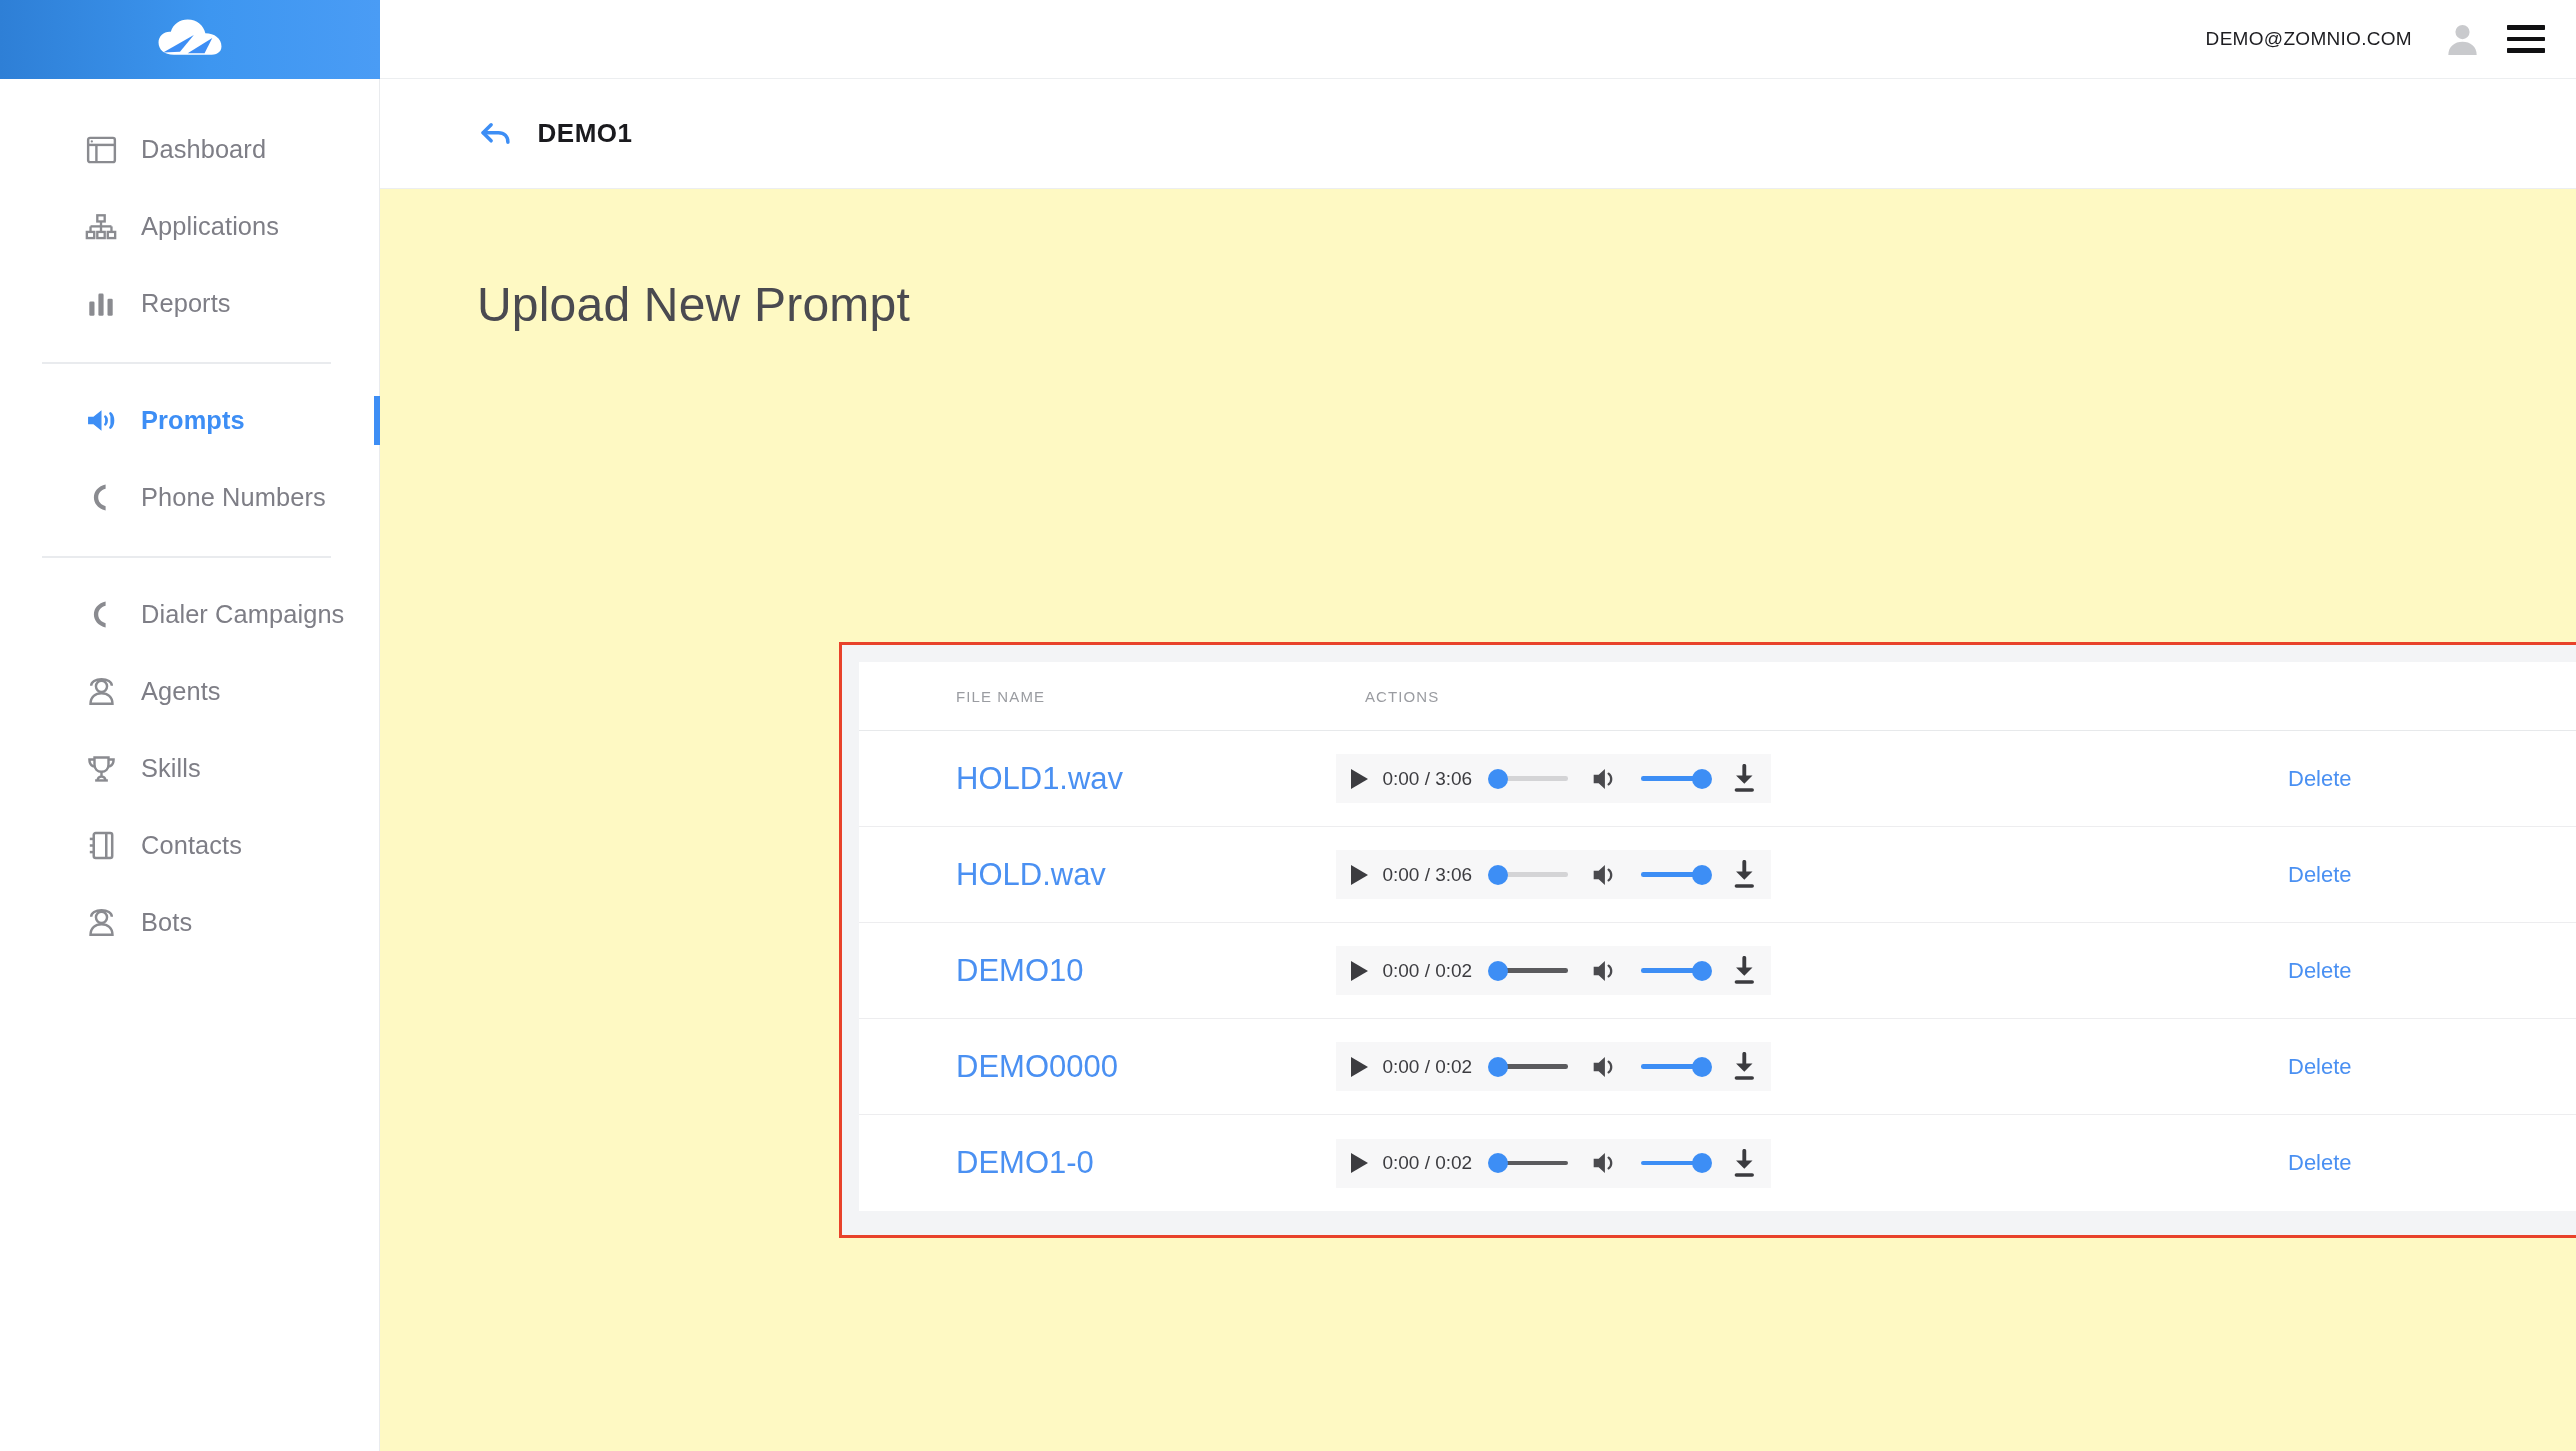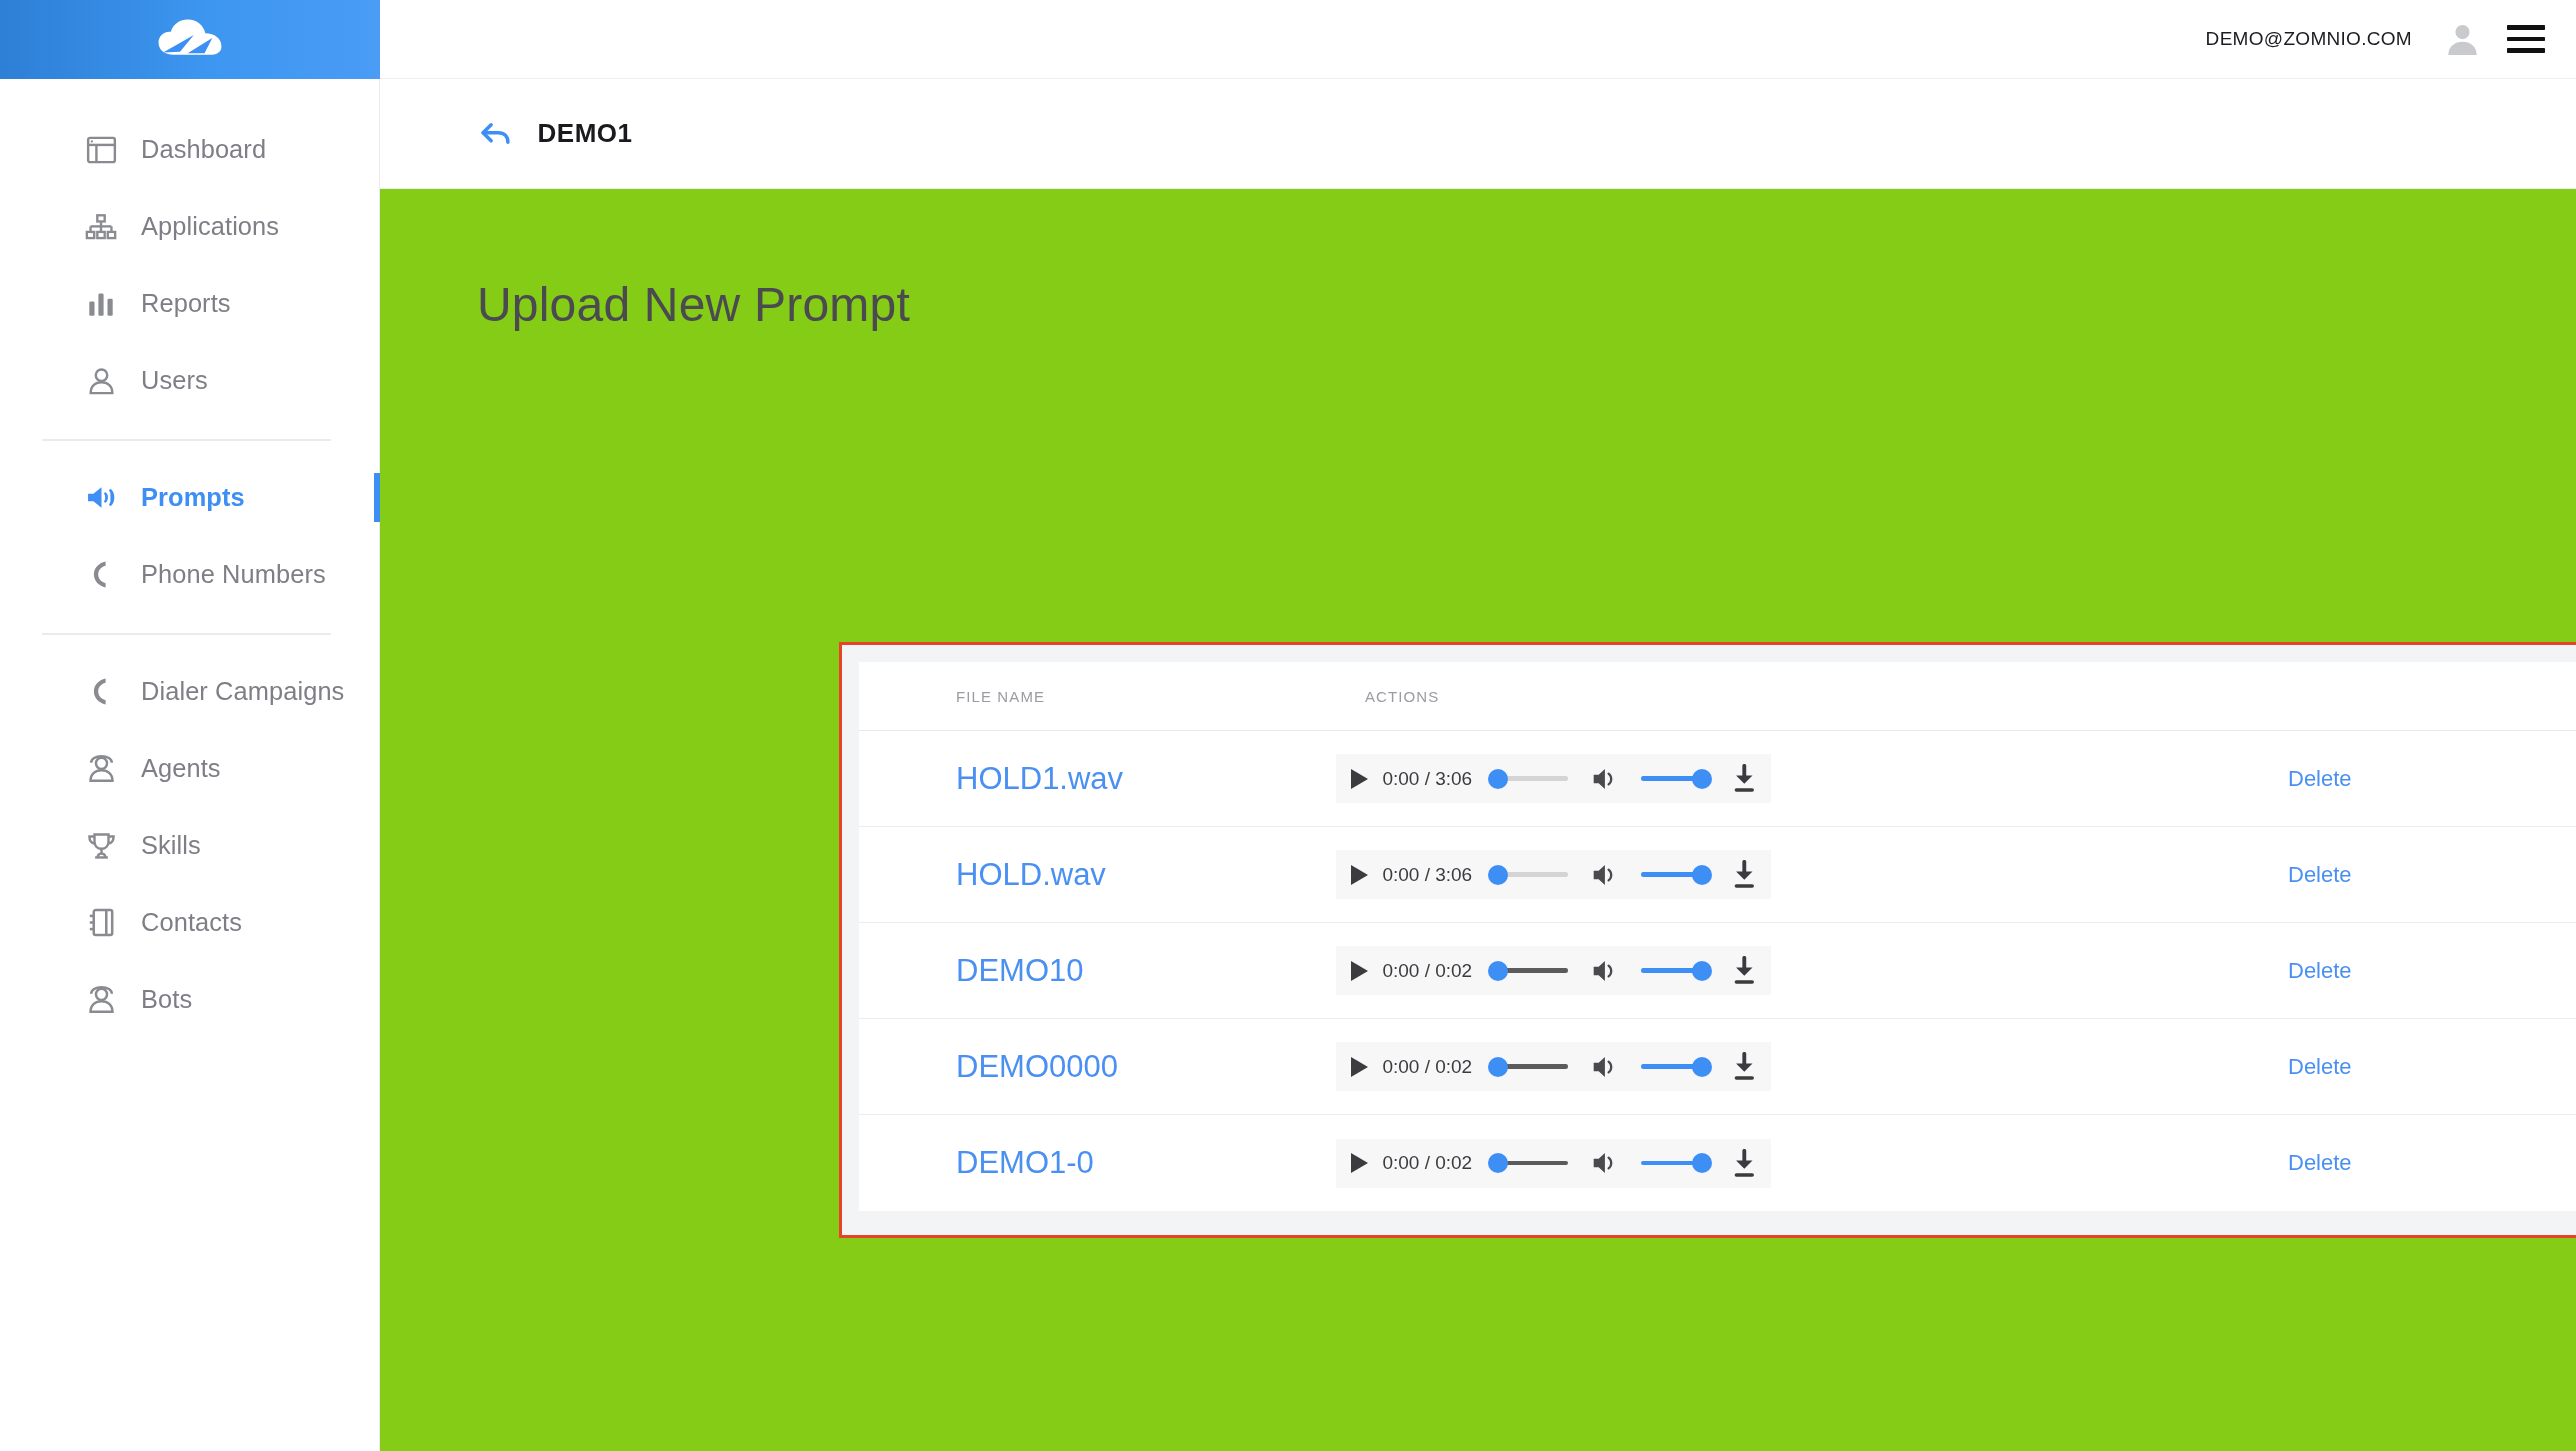--- a/index.html
+++ b/index.html
@@ -87,21 +87,21 @@
     display: flex; align-items: center;
     padding-left: 98px;
   }
   .back-icon { width: 35px; height: 35px; margin-right: 24.6px; cursor: pointer; }
   .page-title { font-size: 26px; font-weight: 700; color: #1a1a1e; letter-spacing: 0.5px; }
 
   
   .content {
     position: absolute; left: 380px; top: 189px;
     width: 2196px; height: 1262px;
-    background: #84cc16;
+    background: #fef9c3;
     padding: 0;
   }
   .section-title {
     position: absolute; left: 97px; top: 88px;
     font-size: 48px; font-weight: 300; color: #4a4a50;
     letter-spacing: 0.2px;
   }
 
   
   .upload-highlight {
@@ -282,29 +282,20 @@
         <span class="nav-icon">
           <svg width="26" height="26" viewBox="0 0 20 20" fill="#8a8b90">
             <rect x="1" y="8" width="4" height="11" rx="1"></rect>
             <rect x="8" y="2" width="4" height="17" rx="1"></rect>
             <rect x="15" y="6" width="4" height="13" rx="1"></rect>
           </svg>
         </span>
         <span class="nav-label">Reports</span>
       </div>
 
-      <div class="nav-item">
-        <span class="nav-icon">
-          <svg width="29" height="28" viewBox="0 0 22 22" fill="none" stroke="#8a8b90" stroke-width="1.9">
-            <circle cx="11" cy="6.5" r="4.5"></circle>
-            <path d="M2.5 20.5 C2.5 14.8 6.4 12 11 12 C15.6 12 19.5 14.8 19.5 20.5 Z"></path>
-          </svg>
-        </span>
-        <span class="nav-label">Users</span>
-      </div>
 
       <div class="nav-divider"></div>
 
       <div class="nav-item active">
         <span class="active-bar"></span>
         <span class="nav-icon">
           <svg width="31" height="23" viewBox="0 0 24 18" fill="none">
             <path d="M2 6.5 L6 6.5 L11.5 2 L11.5 16 L6 11.5 L2 11.5 Z" fill="#3d8ef5"></path>
             <path d="M15 6 C16.4 7.3 16.4 10.7 15 12" stroke="#3d8ef5" stroke-width="2" stroke-linecap="round"></path>
             <path d="M19 3.5 C21.7 6 21.7 12 19 14.5" stroke="#3d8ef5" stroke-width="2" stroke-linecap="round"></path>

